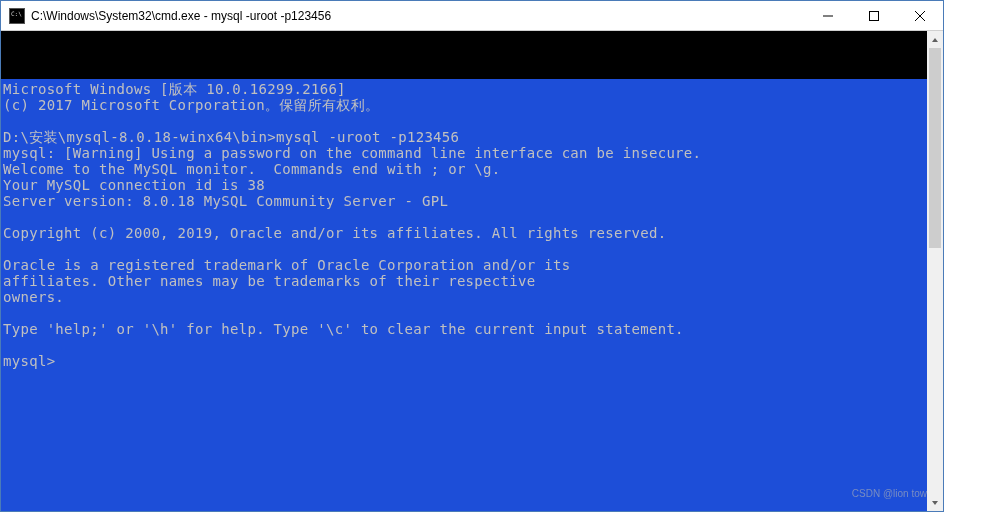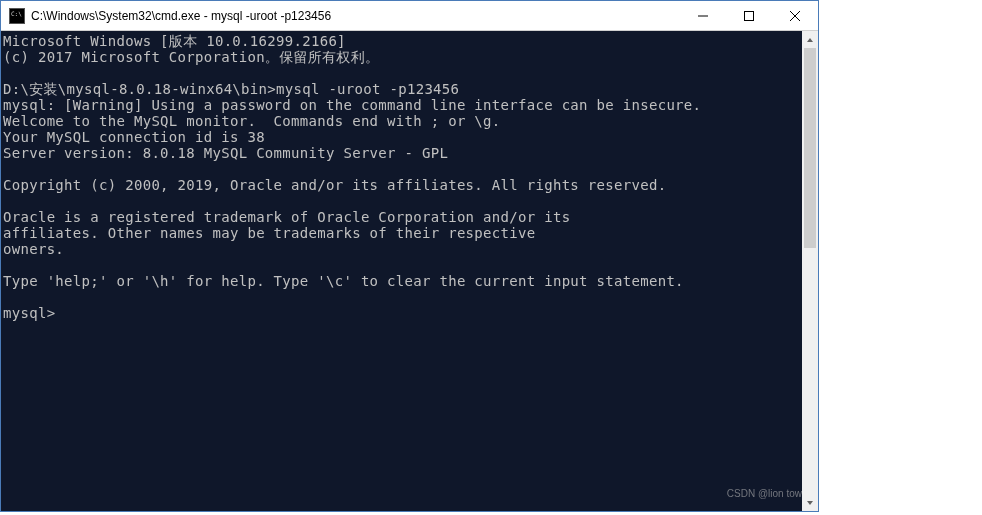--- a/index.html
+++ b/index.html
@@ -9,21 +9,21 @@
     }
     body {
       width: 982px;
       height: 515px;
       background: #ffffff;
       font-family: "Segoe UI", Tahoma, sans-serif;
       overflow: hidden;
       position: relative;
     }
     .window {
-      width: 819px;
+      width: 944px;
       height: 512px;
       border: 1px solid #4a7bb8;
       background: #000000;
       display: flex;
       flex-direction: column;
       position: relative;
     }
     .titlebar {
       height: 30px;
       background: #ffffff;
@@ -78,29 +78,30 @@
       width: 10px;
       height: 10px;
     }
     .terminal-area {
       flex: 1;
       display: flex;
       min-height: 0;
     }
     .terminal {
       flex: 1;
-      background: #0f172a;
+      background: #1d4ed8;
       color: #c0c0c0;
       font-family: "NSimSun", "SimSun", "Consolas", monospace;
       font-size: 14px;
       line-height: 16px;
       padding: 2px 0 0 2px;
       white-space: pre;
       overflow: hidden;
       letter-spacing: 0.3px;
+      margin-top: 48px;
     }
     .scrollbar {
       width: 16px;
       background: #f0f0f0;
       display: flex;
       flex-direction: column;
       flex-shrink: 0;
     }
     .scroll-btn {
       height: 17px;

